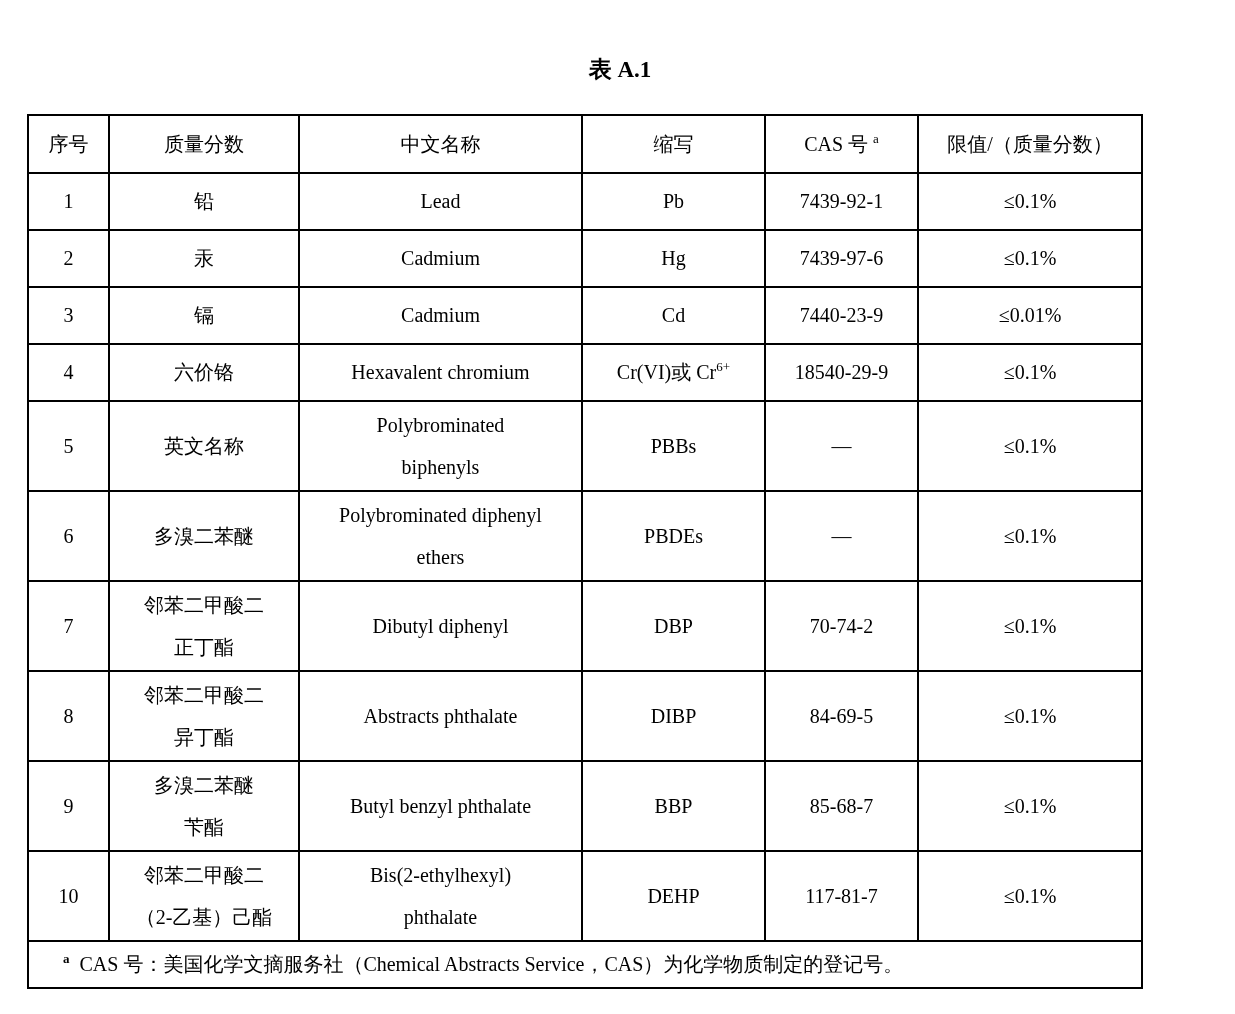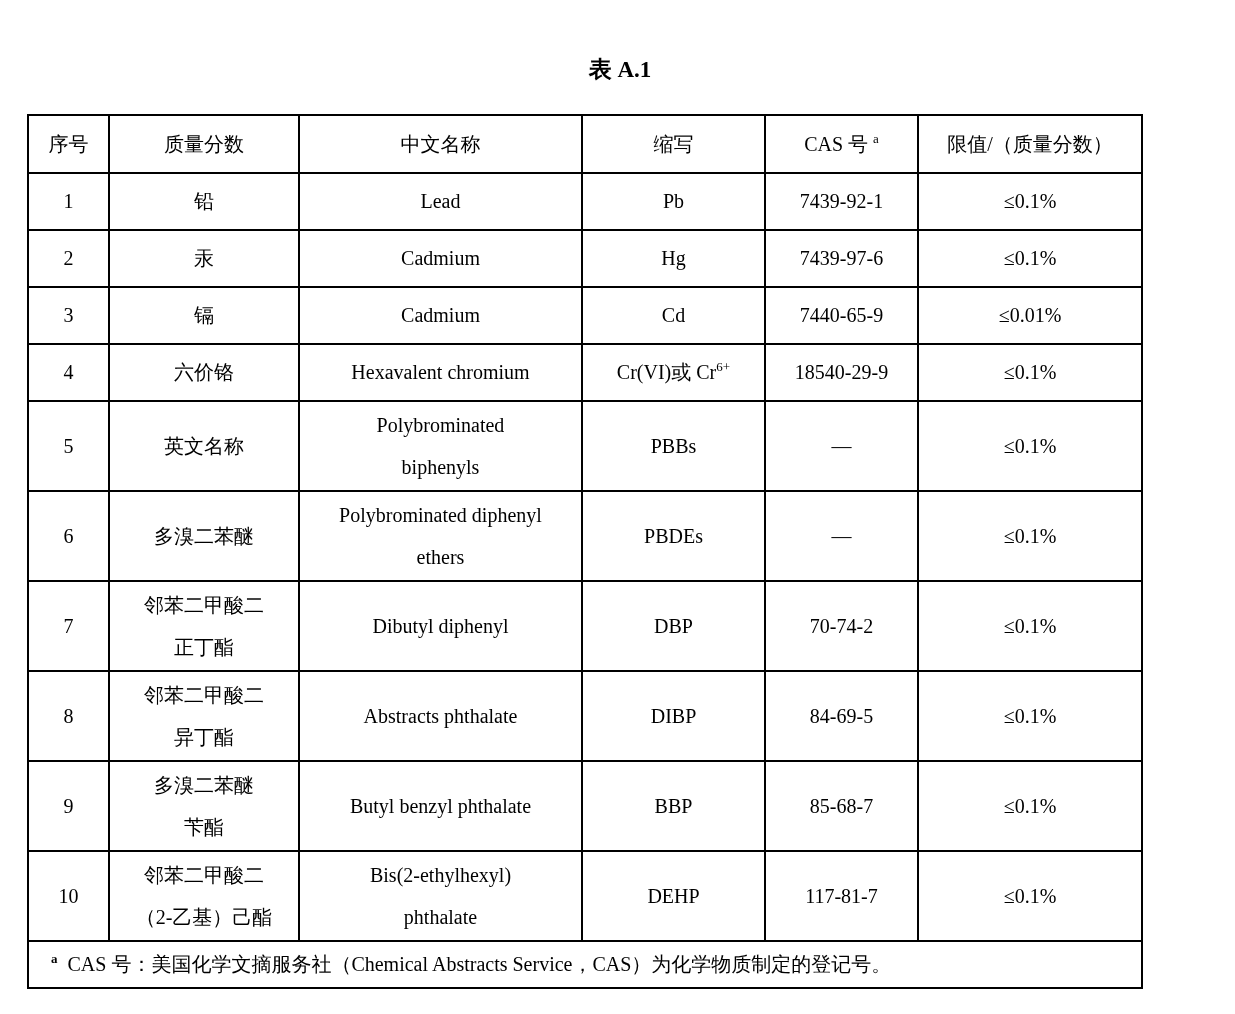--- a/index.html
+++ b/index.html
@@ -45,21 +45,21 @@
     white-space: pre-line;
     line-height: 2.1;
     overflow: hidden;
   }
   tr.hdr    { height: 58px; }
   tr.single { height: 57px; }
   tr.double { height: 87px; }
   tr.note   { height: 47px; }
   td.footnote {
     text-align: left;
-    padding-left: 22px;
+    padding-left: 34px;
     line-height: 1.4;
   }
   sup.hdr-sup, sup.abbr-sup {
     font-size: 13px;
     line-height: 0;
   }
   sup.note-sup {
     font-size: 13px;
     font-weight: bold;
     line-height: 0;
@@ -109,21 +109,21 @@
         <td>Cadmium</td>
         <td><span>Hg</span><sup class="abbr-sup"></sup></td>
         <td>7439-97-6</td>
         <td>≤0.1%</td>
       </tr>
       <tr class="single">
         <td>3</td>
         <td>镉</td>
         <td>Cadmium</td>
         <td><span>Cd</span><sup class="abbr-sup"></sup></td>
-        <td>7440-65-9</td>
+        <td>7440-23-9</td>
         <td>≤0.01%</td>
       </tr>
       <tr class="single">
         <td>4</td>
         <td>六价铬</td>
         <td>Hexavalent chromium</td>
         <td><span>Cr(VI)或 Cr</span><sup class="abbr-sup">6+</sup></td>
         <td>18540-29-9</td>
         <td>≤0.1%</td>
       </tr>

